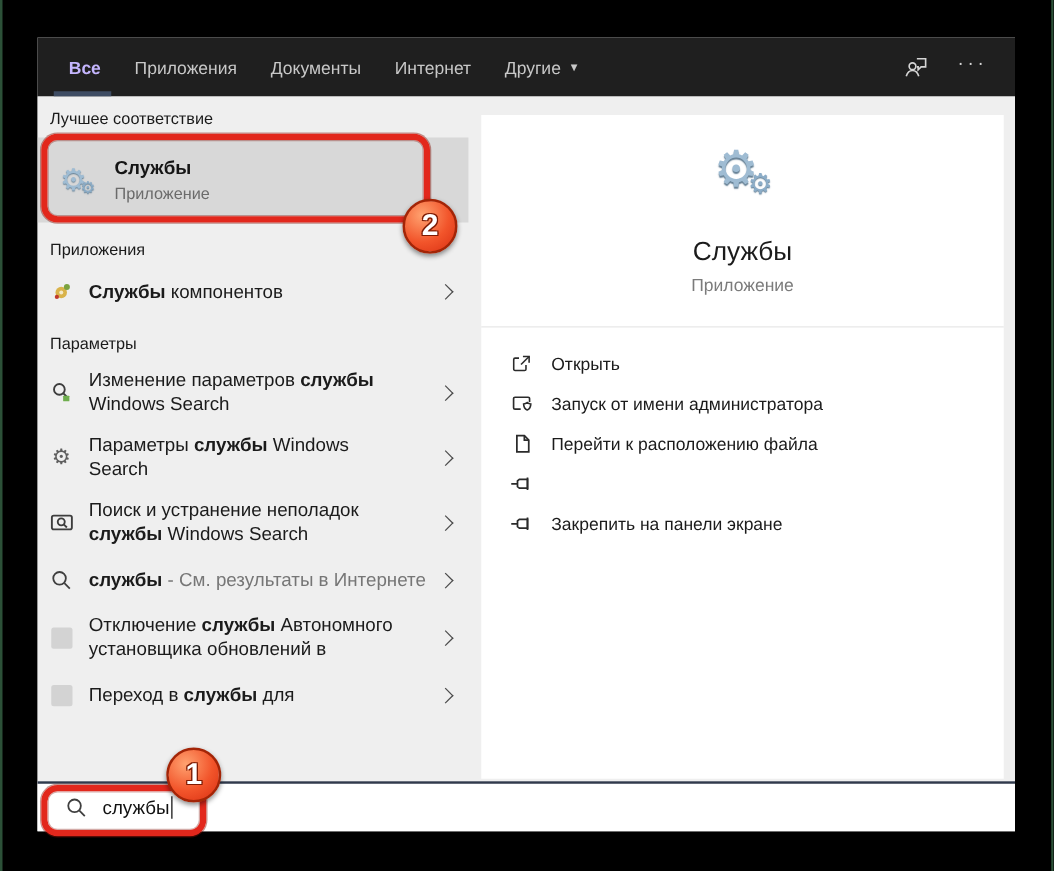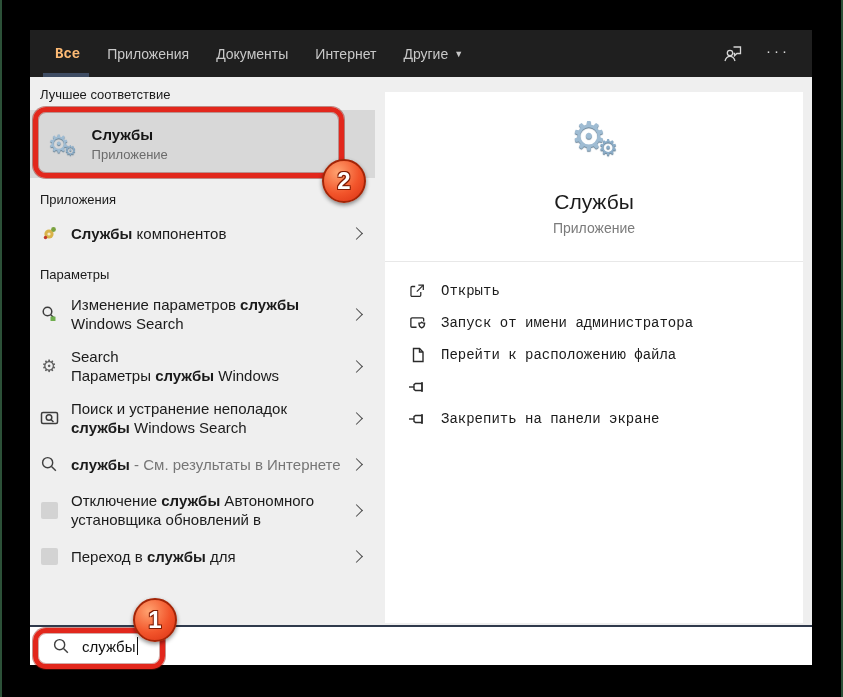--- a/index.html
+++ b/index.html
@@ -7,21 +7,21 @@
          font-family:"Liberation Sans", sans-serif; -webkit-font-smoothing:antialiased;}
   .edge{position:absolute;top:0;bottom:0;width:2px;background:#2c5138;z-index:0;}
   .edge.left{left:0}.edge.right{right:0}
 
   .window{position:absolute;left:30px;top:30px;width:782px;height:635px;background:#efefef;}
 
   
   .topbar{position:relative;height:47px;background:#1f1f1f;display:flex;align-items:center;}
   .tabs{display:flex;align-items:center;padding-left:25px;}
   .tab{color:#c8c8c8;font-size:14px;margin-right:27px;cursor:default;display:flex;align-items:center;gap:6px;}
-  .tab.active{color:#fdba74;font-weight:700;font-family:Liberation Mono, monospace;}
+  .tab.active{color:#c4b5fd;font-weight:700;}
   .tab .dd-arrow{font-size:9px;color:#c8c8c8;}
   .tab-underline{position:absolute;left:13px;bottom:0;width:46px;height:4px;background:#3e4c63;}
   .topbar-right{margin-left:auto;display:flex;align-items:center;gap:22px;padding-right:22px;}
   .tb-icon svg{display:block}
   .tb-ellipsis{color:#d9d9d9;font-size:15px;letter-spacing:3px;line-height:1;padding-bottom:6px;}
 
   
   .main{display:flex;height:548px;overflow:hidden;}
   .left-panel{width:345px;background:#efefef;overflow:hidden;padding-top:8px;box-sizing:border-box;}
   .section-header{margin:14px 0 6px 10px;font-size:13px;font-weight:400;color:#1a1a1a;}
@@ -50,21 +50,21 @@
   .photo-sq{width:17px;height:17px;background:#d3d3d3;border-radius:2px;display:inline-block;}
 
   
   .right-panel{flex:1;background:#efefef;padding:15px 9px 2px 10px;box-sizing:border-box;}
   .card{background:#fff;height:100%;box-sizing:border-box;display:flex;flex-direction:column;}
   .hero{padding-top:24px;text-align:center;}
   .hero-gears{display:inline-block;height:50px;}
   .hero-title{font-size:21px;color:#1b1b1b;margin-top:24px;}
   .hero-sub{font-size:14px;color:#7b7b7b;margin-top:6px;}
   .divider{height:1px;background:#e8e8e8;margin-top:25px;}
-  .actions{padding:13px 12px 0 22px;font-family:Liberation Mono, monospace;}
+  .actions{padding:13px 12px 0 22px;}
   .action-row{display:flex;align-items:center;height:32px;}
   .action-icon{width:20px;flex:0 0 20px;display:flex;justify-content:center;}
   .action-label{margin-left:14px;font-size:14px;color:#1b1b1b;}
 
   
   .search-row{height:38px;background:#fff;border-top:2px solid #303a4c;display:flex;align-items:center;padding-left:22px;}
   .search-row .s-icon{display:flex;align-items:center;}
   .search-text{margin-left:12px;font-size:15px;color:#111;}
   .caret{display:inline-block;width:1.5px;height:18px;background:#111;vertical-align:middle;margin-left:1px;}
 
@@ -154,22 +154,22 @@
               <div><span class="">Изменение параметров </span><span class="b ">службы</span></div>
               <div><span class="">Windows Search</span></div>
             </div>
             <span class="chevron"></span>
           </div>
           <div class="row double">
             <span class="row-icon">
               <span style="font-family:'DejaVu Sans',sans-serif;font-size:17px;color:#5f5f5f;line-height:1">⚙</span>
             </span>
             <div class="row-text">
+              <div><span class="">Параметры </span><span class="b ">службы</span><span class=""> Windows</span></div>
               <div><span class="">Search</span></div>
-              <div><span class="">Параметры </span><span class="b ">службы</span><span class=""> Windows</span></div>
             </div>
             <span class="chevron"></span>
           </div>
           <div class="row double">
             <span class="row-icon">
               <svg width="19" height="17" viewBox="0 0 19 17">
                 <rect x="1.5" y="2.5" width="16" height="11" rx="1.5" fill="none" stroke="#3d3d3d" stroke-width="1.5"></rect>
                 <circle cx="9" cy="7.5" r="2.8" fill="none" stroke="#3d3d3d" stroke-width="1.5"></circle>
                 <line x1="11" y1="9.5" x2="13.5" y2="12" stroke="#3d3d3d" stroke-width="1.5"></line>
               </svg>

